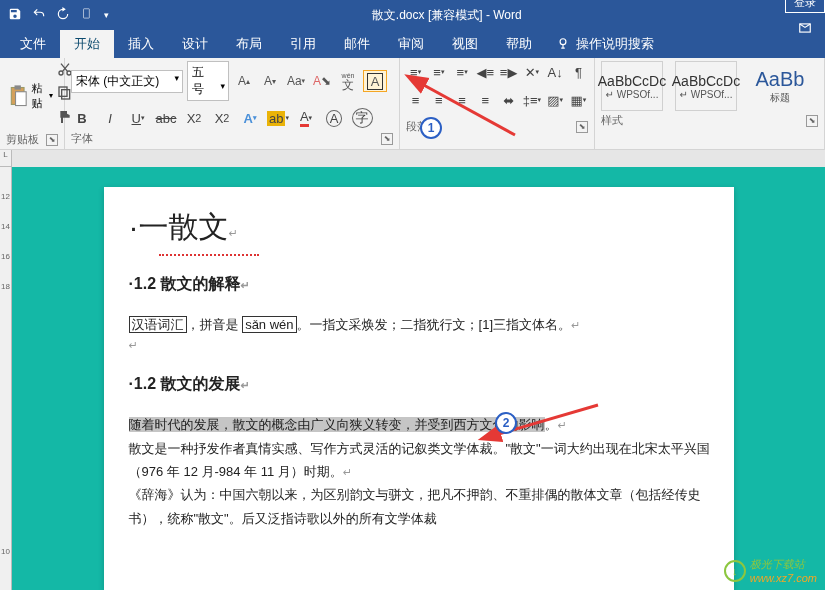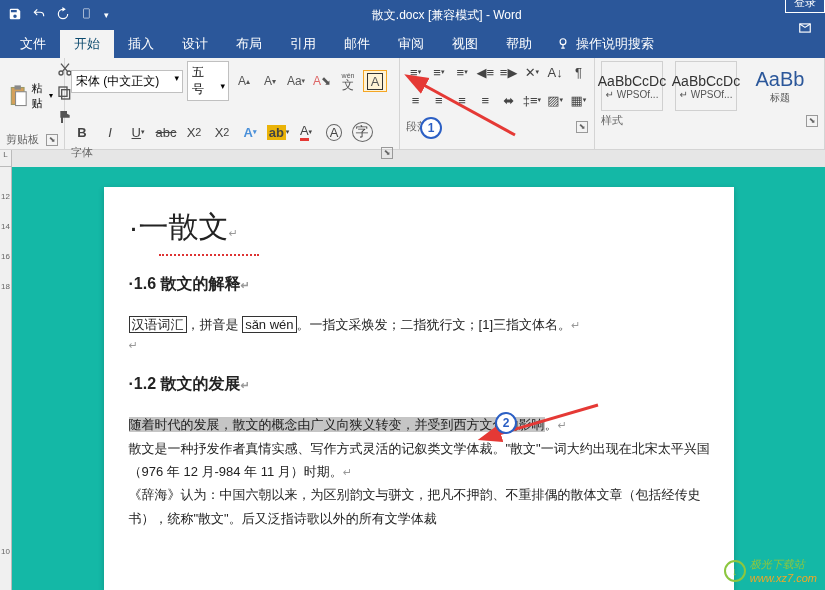--- a/index.html
+++ b/index.html
@@ -24,21 +24,21 @@
 .ribbon-group { border-right: 1px solid #d4d4d4; display: flex; flex-direction: column; padding: 3px 6px 0 6px; }
 .ribbon-group-label { font-size: 11px; color: #666; text-align: center; padding: 2px 0; display: flex; justify-content: space-between; align-items: center; }
 .ribbon-content { flex: 1; display: flex; gap: 4px; }
 
 .clipboard-group { width: 65px; }
 .paste-btn { display: flex; flex-direction: row; align-items: center; font-size: 11px; }
 .paste-btn svg { width: 32px; height: 36px; }
 .clip-side { display: flex; flex-direction: column; gap: 4px; }
 
 .font-group { width: 335px; }
-.font-row1 { display: flex; gap: 4px; align-items: center; margin-bottom: 20px; }
+.font-row1 { display: flex; gap: 4px; align-items: center; margin-bottom: 6px; }
 .font-select, .size-select { border: 1px solid #c0c0c0; background: white; font-size: 12px; padding: 2px 18px 2px 4px; position: relative; }
 .font-select { width: 112px; }
 .size-select { width: 42px; }
 .sm-btn { width: 22px; height: 20px; display: flex; align-items: center; justify-content: center; font-size: 12px; color: #555; }
 .font-row2 { display: flex; gap: 6px; align-items: center; }
 .fmt-btn { width: 22px; height: 22px; display: flex; align-items: center; justify-content: center; font-size: 13px; color: #444; }
 .highlighted-btn { border: 1px solid #f5a623; background: #fff3d6; }
 
 .para-group { width: 195px; }
 .para-row { display: flex; gap: 4px; align-items: center; margin-bottom: 6px; }
@@ -188,21 +188,21 @@
             <u>U</u>
             <span style="font-size:7px;">▾</span>
           </div>
         <div class="fmt-btn">
             <s>abc</s>
           </div>
         <div class="fmt-btn">X<sub>2</sub></div>
         <div class="fmt-btn">X<sup>2</sup></div>
         <div class="fmt-btn" style="color:#4a90d9;font-weight:bold;">A<span style="font-size:7px;">▾</span></div>
         <div class="fmt-btn">
-            <span style="background:#eab308;padding:0 2px;font-weight:bold;">ab</span>
+            <span style="background:#eab308;padding:0 2px;">ab</span>
             <span style="font-size:7px;">▾</span>
           </div>
         <div class="fmt-btn">
             <span style="border-bottom:3px solid #e53935;">A</span>
             <span style="font-size:7px;">▾</span>
           </div>
         <div class="fmt-btn">
             <span style="border:1px solid #666;border-radius:50%;padding:0 3px;">A</span>
           </div>
         <div class="fmt-btn">
@@ -302,21 +302,21 @@
     <span class="ruler-v-tick" style="top:25px">12</span>
     <span class="ruler-v-tick" style="top:55px">14</span>
     <span class="ruler-v-tick" style="top:85px">16</span>
     <span class="ruler-v-tick" style="top:115px">18</span>
     <span class="ruler-v-tick" style="top:380px">10</span>
   </div>
   <div class="canvas">
     <div class="page">
       <div class="doc-title"><span>·一散文</span><span class="return-mark">↵</span></div>
       <div style="border-bottom:2px dotted #d33;width:100px;margin-top:-20px;margin-bottom:18px;margin-left:30px;"></div>
-      <div class="h-sec"><span>·1.6 散文的解释</span><span class="return-mark">↵</span></div>
+      <div class="h-sec"><span>·1.2 散文的解释</span><span class="return-mark">↵</span></div>
       <div class="para-text">
         <span class="boxed">汉语词汇</span><span>，拼音是 </span><span class="boxed">sǎn wén</span><span>。一指文采焕发；二指犹行文；[1]三指文体名。</span><span class="return-mark">↵</span>
       </div>
       <div class="para-text return-mark">↵</div>
       <div class="h-sec"><span>·1.2 散文的发展</span><span class="return-mark">↵</span></div>
       <div class="para-text">
         <span class="selected-text">随着时代的发展，散文的概念由广义向狭义转变，并受到西方文化的影响</span><span>。</span><span class="return-mark">↵</span>
       </div>
       <div class="para-text"><span>散文是一种抒发作者真情实感、写作方式灵活的记叙类文学体裁。"散文"一词大约出现在北宋太平兴国（976 年 12 月-984 年 11 月）时期。</span><span class="return-mark">↵</span></div>
       <div class="para-text"><span>《辞海》认为：中国六朝以来，为区别韵文与骈文，把凡不押韵、不重排偶的散体文章（包括经传史书），统称"散文"。后又泛指诗歌以外的所有文学体裁</span></div>

